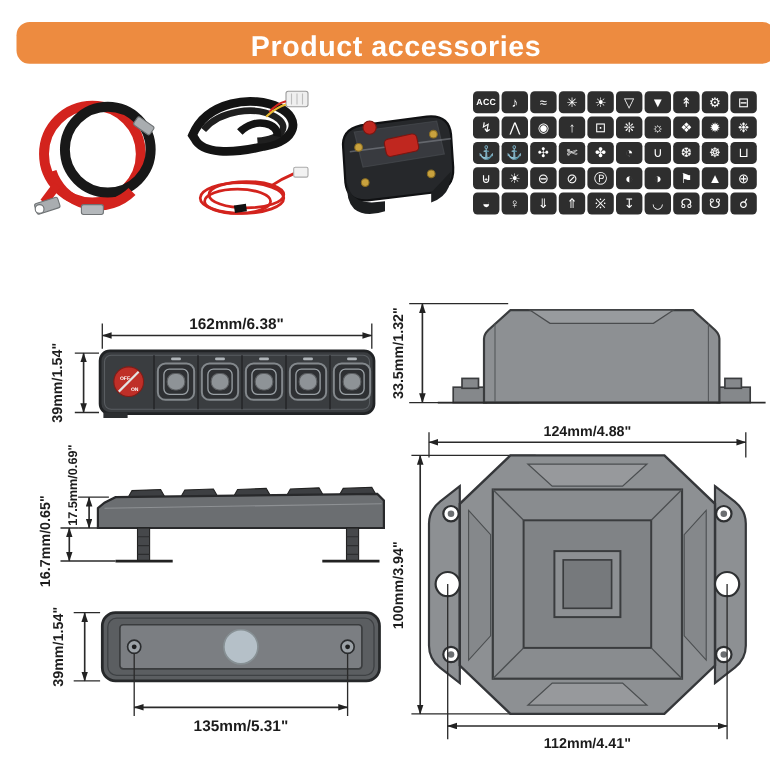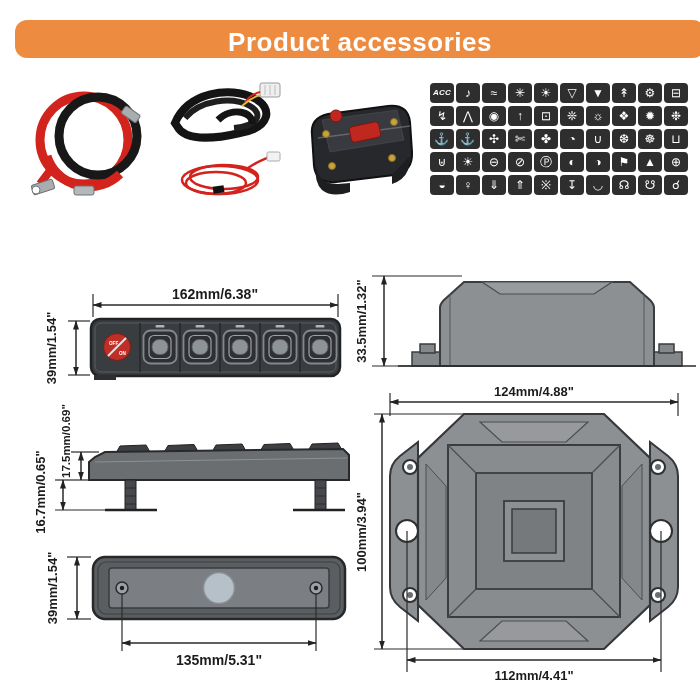--- a/index.html
+++ b/index.html
@@ -9,21 +9,21 @@
           display:flex;align-items:flex-end;justify-content:center;}
   .banner span{color:#ffffff;font-size:26px;font-weight:bold;letter-spacing:.5px;}
   #banner1{top:20px}
   #banner2{top:214px}
   .photo{position:absolute;}
   
   #stickers{position:absolute;left:430px;top:83px;width:258px;
             display:grid;grid-template-columns:repeat(10,1fr);gap:3px 2px;}
   #stickers .tile{display:flex;align-items:center;justify-content:center;background:#2e2e2e;
                   color:#fff;border-radius:4px;height:20px;font-size:12px;line-height:1;}
-  #stickers .tile.txt{font-size:8px;font-weight:bold;letter-spacing:.2px;font-style:italic;}
+  #stickers .tile.txt{font-size:8px;font-weight:bold;letter-spacing:.2px;}
   
   .dim{font:bold 13px "Liberation Sans",sans-serif;fill:#1c1c1c;}
   .dimL{font:bold 14px "Liberation Sans",sans-serif;fill:#1c1c1c;}
   .dimS{font:bold 11.5px "Liberation Sans",sans-serif;fill:#1c1c1c;}
   svg{display:block;}
 </style>
 </head>
 <body>
 
 <div id="canvas">

